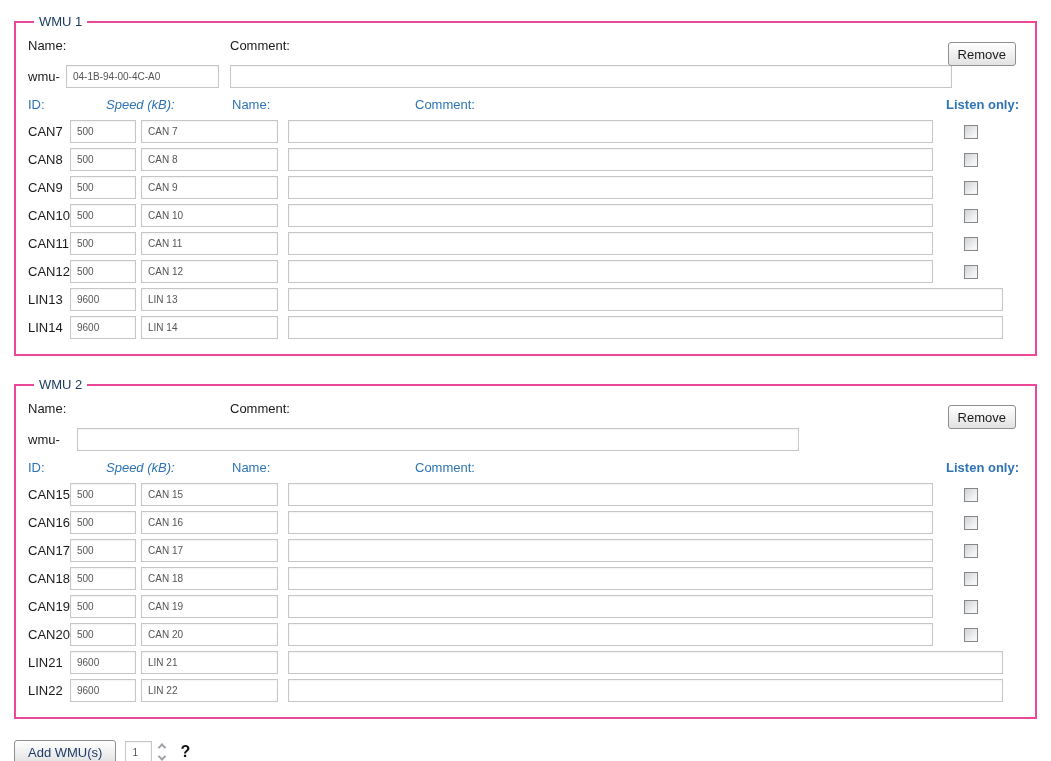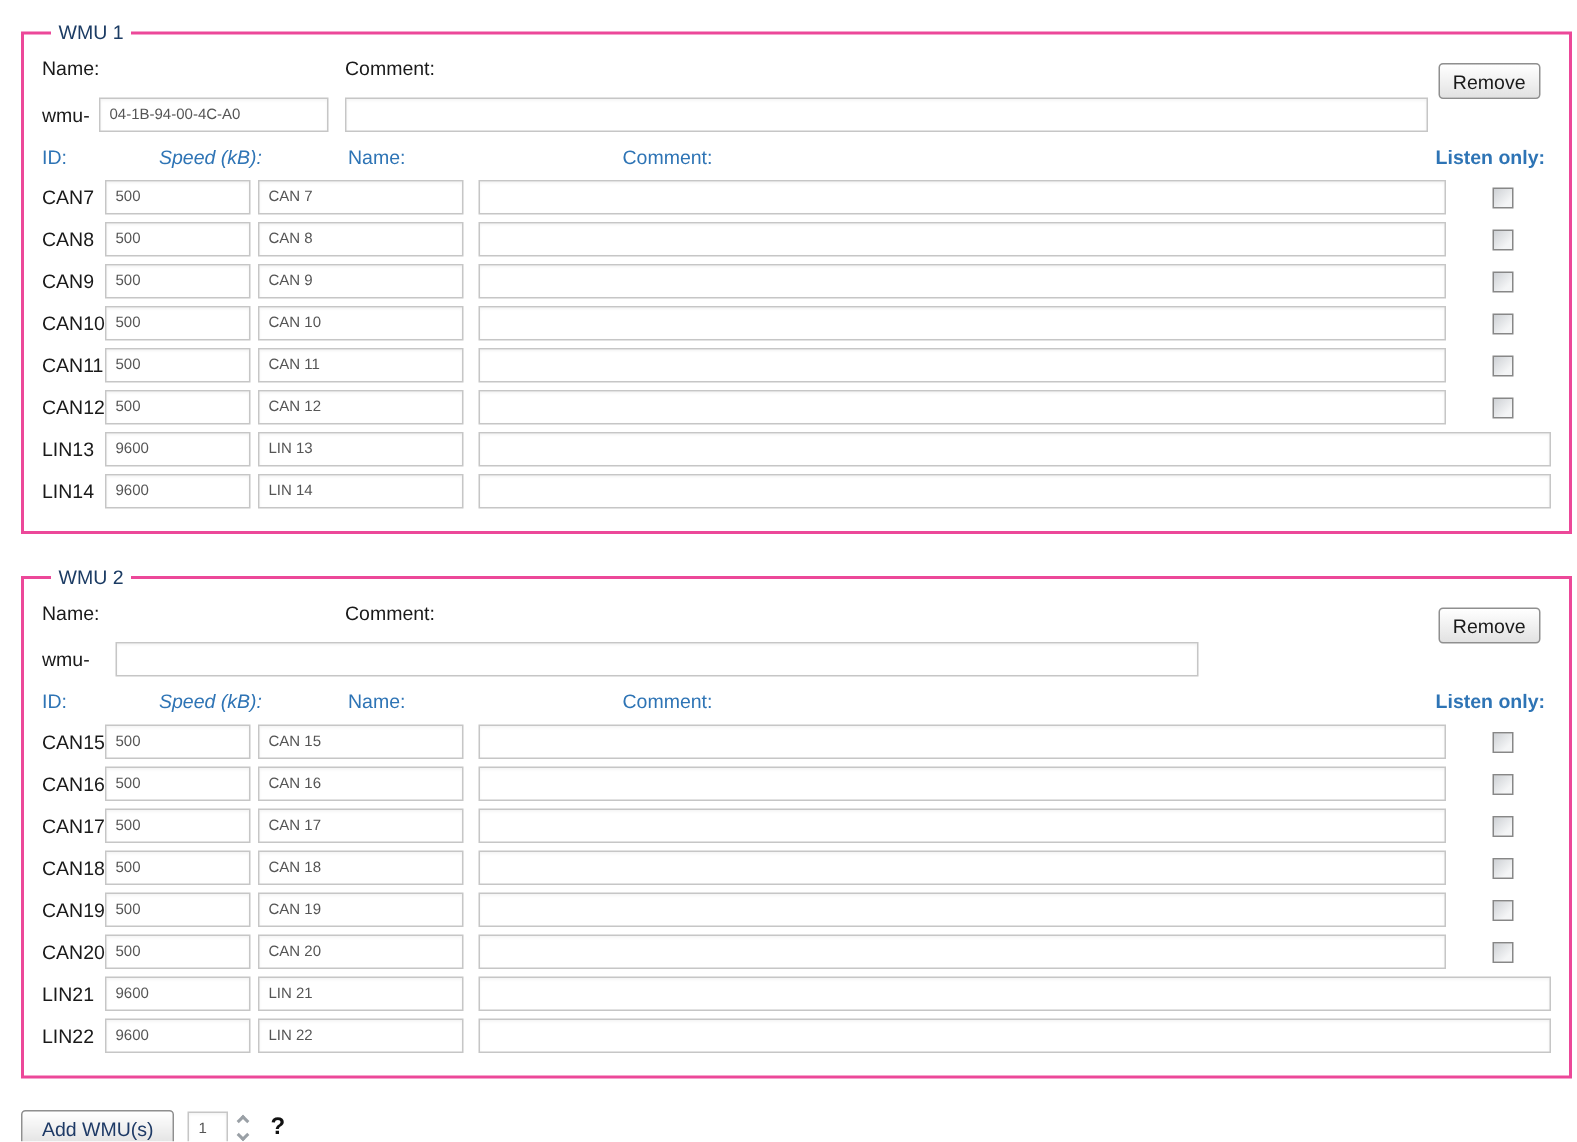--- a/index.html
+++ b/index.html
@@ -44,21 +44,21 @@
 
   .cols-header { display: flex; font-size: 13px; color: #2e74b5; margin: 3px 0 8px 0; gap: 36px; }
   .c-id { width: 42px; }
   .c-speed { width: 90px; font-style: italic; }
   .c-name { width: 147px; }
   .c-comment { flex: 1; }
   .c-listen { margin-right: 4px; font-weight: bold; }
 
   .chan-row { display: flex; align-items: center; height: 23px; margin-bottom: 5px; }
   .row-id { width: 42px; font-size: 13px; color: #1a1a1a; }
-  .speed-input { width: 97px; }
+  .speed-input { width: 66px; }
   .name-input { width: 137px; margin-left: 5px; }
   .comment-input { margin-left: 10px; }
   .chan-row.can .comment-input { width: 645px; }
   .chan-row.lin .comment-input { width: 715px; }
 
   .listen-cb {
     appearance: none;
     -webkit-appearance: none;
     width: 14px; height: 14px;
     margin: 0 0 0 31px;

